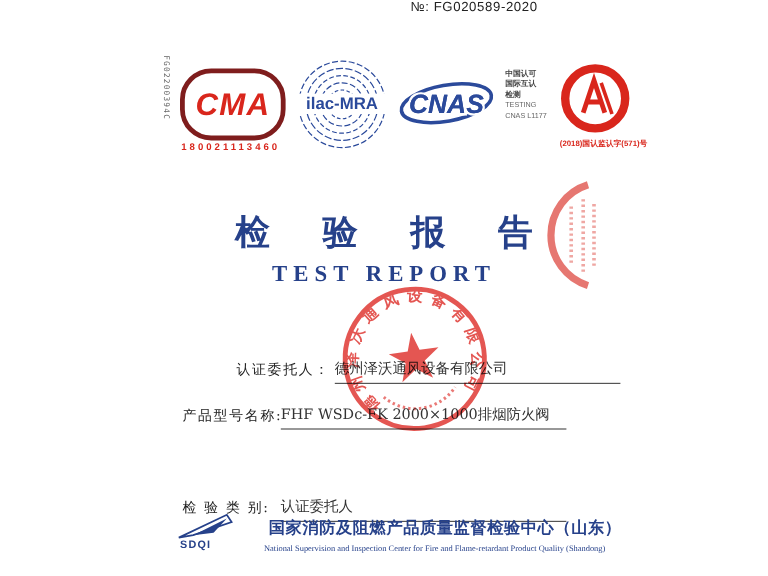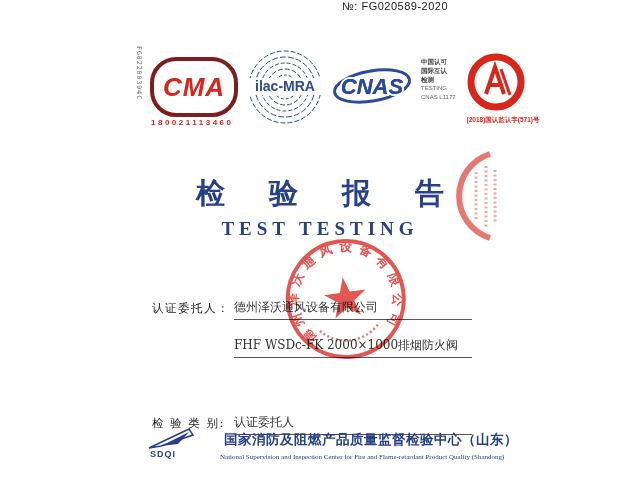--- a/index.html
+++ b/index.html
@@ -45,21 +45,21 @@
   
   .edge-stamp{left:446px;top:150px;opacity:.75;}
 
   
   .frow{left:152px;width:320px;height:24px;}
   .frow .lbl{position:absolute;left:0;top:0;font-size:11.5px;color:#222;letter-spacing:1.5px;
              font-family:"DejaVu Serif",serif;white-space:nowrap;}
   .frow .val{position:absolute;left:82px;top:-2px;width:238px;border-bottom:1px solid #555;
              padding-bottom:3px;font-size:12px;color:#333;font-family:"DejaVu Serif",serif;
              white-space:nowrap;}
-  .frow1{top:301px;} .frow2{top:339px;} .frow3{top:376px;margin-top:40px;}
+  .frow1{top:301px;margin-left:45px;} .frow2{top:339px;} .frow3{top:376px;margin-top:40px;}
 
   
   .stamp{left:284px;top:237px;mix-blend-mode:multiply;opacity:.9;transform:rotate(-8deg);}
 
   
   .f-logo{left:147px;top:427px;}
   .f-logo-text{left:150px;top:449px;font-size:9px;font-weight:bold;color:#26418a;
                letter-spacing:1px;}
   .f-zh{left:199px;top:431px;font-size:13.5px;font-weight:bold;color:#26418a;letter-spacing:.5px;
         font-family:"Liberation Sans",sans-serif;white-space:nowrap;margin-left:25px;}
@@ -114,38 +114,39 @@
 <div class="abs cal">
   <svg width="60" height="60" viewBox="0 0 60 60">
     <circle cx="30" cy="30" r="25" fill="none" stroke="#d9261c" stroke-width="7"></circle>
     <path d="M 20 42 L 29 15 L 38 42 M 23 33 L 35 33" fill="none" stroke="#d9261c" stroke-width="4"></path>
     <path d="M 35 17 L 44 43" fill="none" stroke="#d9261c" stroke-width="3"></path>
   </svg>
 </div>
 <div class="abs cal-cap">(2018)国认监认字(571)号</div>
 
 <div class="abs title-zh">检 验 报 告</div>
-<div class="abs title-en">TEST TESTING</div>
+<div class="abs title-en">TEST REPORT</div>
 
 <div class="abs edge-stamp">
   <svg width="56" height="92" viewBox="0 0 56 92">
     <path d="M 44 4 A 44 44 0 0 0 44 88" fill="none" stroke="#de4a42" stroke-width="6"></path>
     <g stroke="#de4a42" stroke-width="3" stroke-dasharray="2 2.5" opacity=".65">
       <line x1="30" y1="22" x2="30" y2="70"></line>
       <line x1="40" y1="16" x2="40" y2="78"></line>
       <line x1="49" y1="20" x2="49" y2="74"></line>
     </g>
   </svg>
 </div>
 
 <div class="abs frow frow1">
   <span class="lbl">认证委托人：</span>
   <span class="val">德州泽沃通风设备有限公司</span>
 </div>
 <div class="abs frow frow2">
+  <span class="lbl">产品型号名称:</span>
   <span class="val">FHF WSDc-FK 2000×1000排烟防火阀</span>
 </div>
 <div class="abs frow frow3">
   <span class="lbl">检 验 类 别:</span>
   <span class="val">认证委托人</span>
 </div>
 
 <div class="abs stamp">
   <svg width="124" height="124" viewBox="0 0 124 124">
     <g opacity=".88">

